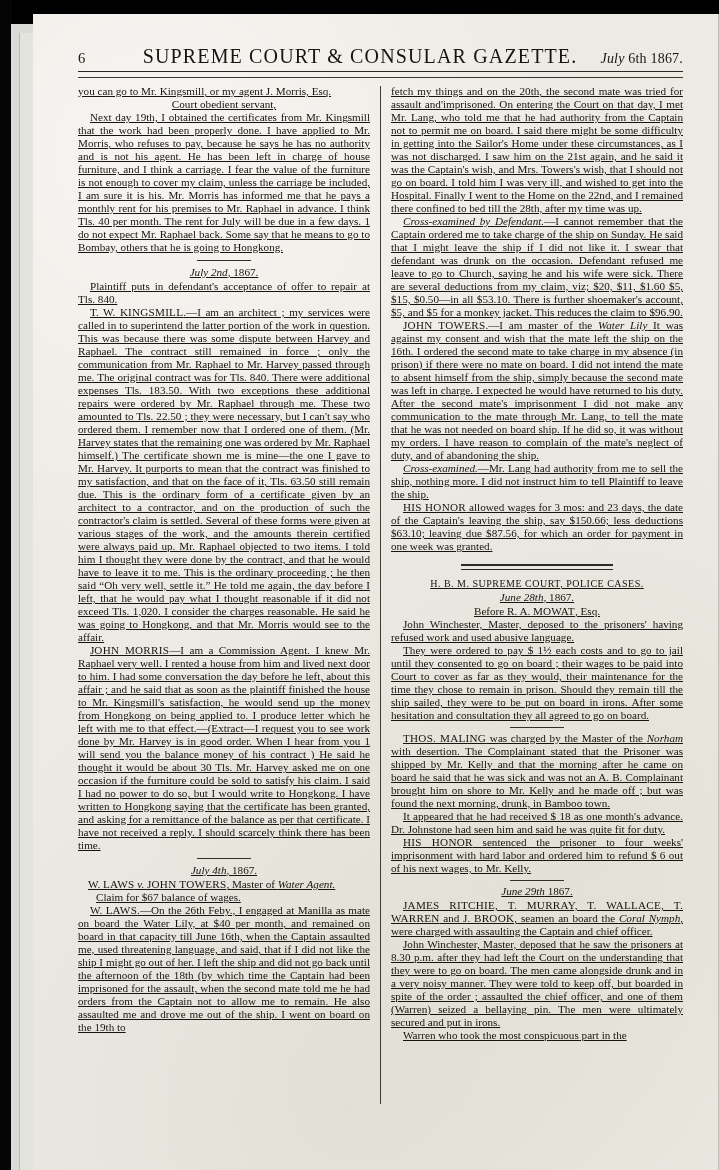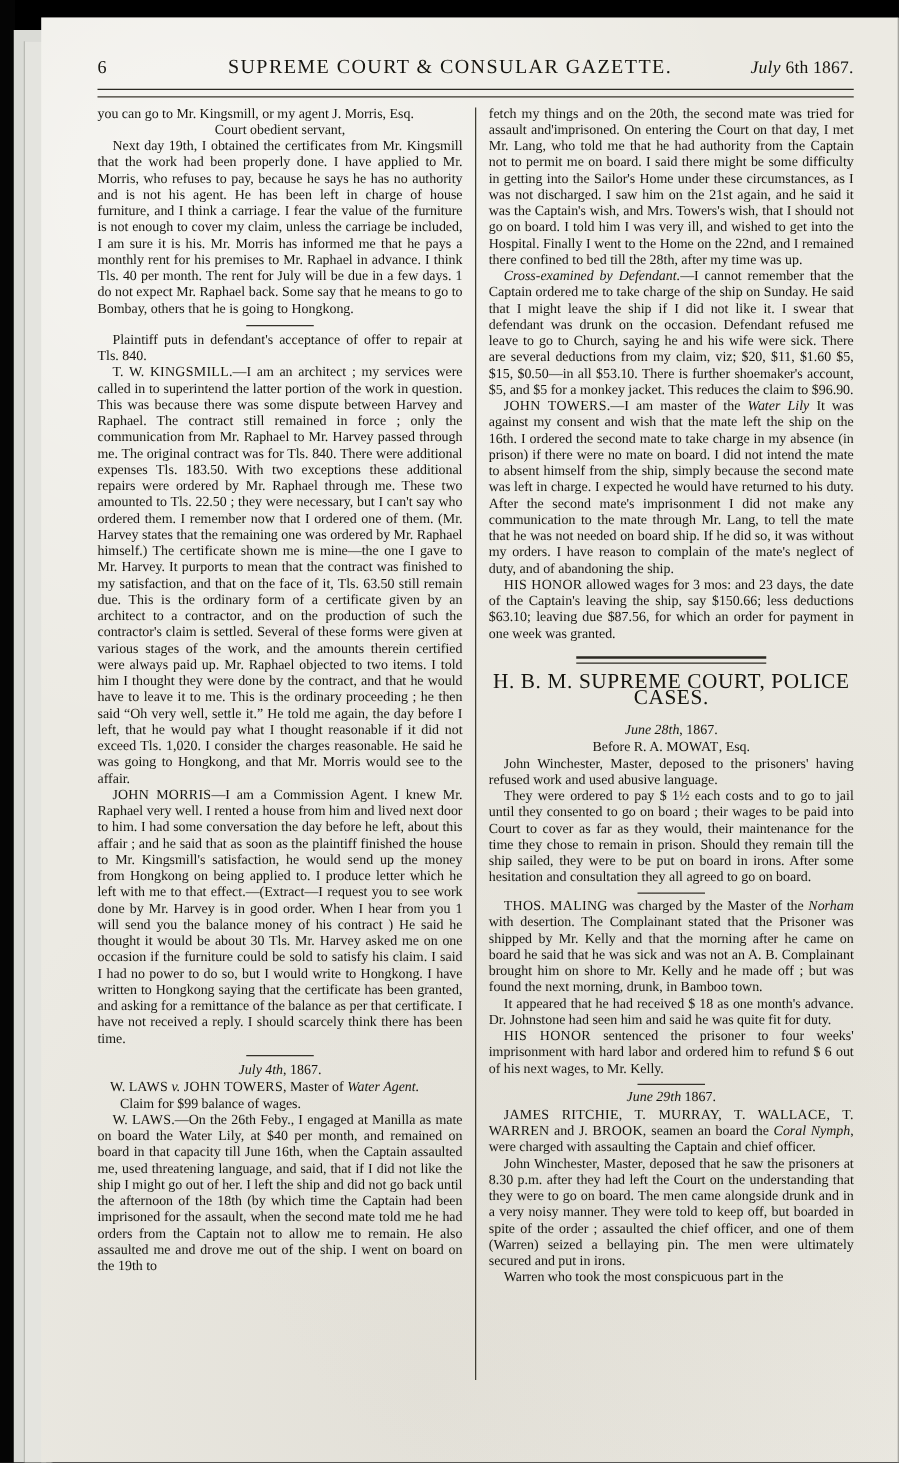--- a/index.html
+++ b/index.html
@@ -77,21 +77,21 @@
     height: 22px;
     display: flex;
     align-items: baseline;
     justify-content: space-between;
   }
   .folio {
     font-size: 14.5px;
     letter-spacing: .3px;
   }
   .mast-title {
-    font-size: 16px;
+    font-size: 20px;
     letter-spacing: 1.15px;
     white-space: nowrap;
     margin-left: 34px;
   }
   .mast-date {
     font-size: 14px;
     white-space: nowrap;
     letter-spacing: .2px;
   }
   .mast-date .ital { font-style: italic; }
@@ -112,20 +112,21 @@
     display: flex;
     height: 1055px;
   }
   .col {
     width: 292px;
     font-size: 11.15px;
     line-height: 13.0px;
     text-align: justify;
     text-justify: inter-word;
     hyphens: manual;
+    text-decoration: underline;
   }
   .col-left  { padding-right: 10px; }
   .col-rule {
     width: 1px;
     background: #3f3c33;
     margin: 1px 0 0 0;
     flex: 0 0 1px;
     align-self: stretch;
     height: 1018px;
   }
@@ -168,22 +169,22 @@
     text-align: center;
     font-style: italic;
     margin: 1px 0 1px 0;
   }
   .dateline .rom { font-style: normal; }
 
   .sechead {
     text-indent: 0;
     text-align: center;
     letter-spacing: .5px;
-    font-size: 17px;
-    margin-bottom: 14px;
+    font-size: 10px;
+    margin-bottom: 1px;
   }
   .before {
     text-indent: 0;
     text-align: center;
   }
   .casehead { text-indent: 10px; }
   .claimline { text-indent: 18px; }
 </style>
 </head>
 <body>
@@ -206,49 +207,51 @@
       <div class="columns">
 
         <div class="col col-left">
 
           <p class="noind">you can go to Mr. Kingsmill, or my agent J. Morris, Esq.</p>
           <p class="ctr">Court obedient servant,</p>
 
           <p>Next day 19th, I obtained the certificates from Mr. Kingsmill that the work had been properly done. I have applied to Mr. Morris, who refuses to pay, because he says he has no authority and is not his agent. He has been left in charge of house furniture, and I think a carriage. I fear the value of the furniture is not enough to cover my claim, unless the carriage be included, I am sure it is his. Mr. Morris has informed me that he pays a monthly rent for his premises to Mr. Raphael in advance. I think Tls. 40 per month. The rent for July will be due in a few days. 1 do not expect Mr. Raphael back. Some say that he means to go to Bombay, others that he is going to Hongkong.</p>
 
           <div class="minirule"></div>
+          <p class="dateline"><span>July 2nd</span><span class="rom">, 1867.</span></p>
 
           <p>Plaintiff puts in defendant's acceptance of offer to repair at Tls. 840.</p>
 
           <p><span>T. W. K</span><span class="sc">INGSMILL</span><span>.—I am an architect ; my services were called in to superintend the latter portion of the work in question. This was because there was some dispute between Harvey and Raphael. The contract still remained in force ; only the communication from Mr. Raphael to Mr. Harvey passed through me. The original contract was for Tls. 840. There were additional expenses Tls. 183.50. With two exceptions these additional repairs were ordered by Mr. Raphael through me. These two amounted to Tls. 22.50 ; they were necessary, but I can't say who ordered them. I remember now that I ordered one of them. (Mr. Harvey states that the remaining one was ordered by Mr. Raphael himself.) The certificate shown me is mine—the one I gave to Mr. Harvey. It purports to mean that the contract was finished to my satisfaction, and that on the face of it, Tls. 63.50 still remain due. This is the ordinary form of a certificate given by an architect to a contractor, and on the production of such the contractor's claim is settled. Several of these forms were given at various stages of the work, and the amounts therein certified were always paid up. Mr. Raphael objected to two items. I told him I thought they were done by the contract, and that he would have to leave it to me. This is the ordinary proceeding ; he then said “Oh very well, settle it.” He told me again, the day before I left, that he would pay what I thought reasonable if it did not exceed Tls. 1,020. I consider the charges reasonable. He said he was going to Hongkong, and that Mr. Morris would see to the affair.</span></p>
 
           <p><span>J</span><span class="sc">OHN MORRIS</span><span>—I am a Commission Agent. I knew Mr. Raphael very well. I rented a house from him and lived next door to him. I had some conversation the day before he left, about this affair ; and he said that as soon as the plaintiff finished the house to Mr. Kingsmill's satisfaction, he would send up the money from Hongkong on being applied to. I produce letter which he left with me to that effect.—(Extract—I request you to see work done by Mr. Harvey is in good order. When I hear from you 1 will send you the balance money of his contract ) He said he thought it would be about 30 Tls. Mr. Harvey asked me on one occasion if the furniture could be sold to satisfy his claim. I said I had no power to do so, but I would write to Hongkong. I have written to Hongkong saying that the certificate has been granted, and asking for a remittance of the balance as per that certificate. I have not received a reply. I should scarcely think there has been time.</span></p>
 
 
           <div class="minirule"></div>
           <p class="dateline"><span>July 4th</span><span class="rom">, 1867.</span></p>
 
           <p class="casehead"><span>W. L</span><span class="sc">AWS</span><span class="ital"> v. </span><span class="sc">JOHN TOWERS</span><span>, Master of </span><span class="ital">Water Agent.</span></p>
 
-          <p class="claimline">Claim for $99 balance of wages.</p>
+          <p class="claimline">Claim for $67 balance of wages.</p>
 
           <p><span>W. L</span><span class="sc">AWS</span><span>.—On the 26th Feby., I engaged at Manilla as mate on board the Water Lily, at $40 per month, and remained on board in that capacity till June 16th, when the Captain assaulted me, used threatening language, and said, that if I did not like the ship I might go out of her. I left the ship and did not go back until the afternoon of the 18th (by which time the Captain had been imprisoned for the assault, when the second mate told me he had orders from the Captain not to allow me to remain. He also assaulted me and drove me out of the ship. I went on board on the 19th to</span></p>
 
         </div>
 
         <div class="col-rule"></div>
 
         <div class="col col-right">
 
           <p class="noind">fetch my things and on the 20th, the second mate was tried for assault and'imprisoned. On entering the Court on that day, I met Mr. Lang, who told me that he had authority from the Captain not to permit me on board. I said there might be some difficulty in getting into the Sailor's Home under these circumstances, as I was not discharged. I saw him on the 21st again, and he said it was the Captain's wish, and Mrs. Towers's wish, that I should not go on board. I told him I was very ill, and wished to get into the Hospital. Finally I went to the Home on the 22nd, and I remained there confined to bed till the 28th, after my time was up.</p>
 
           <p><span class="ital">Cross-examined by Defendant.</span><span>—I cannot remember that the Captain ordered me to take charge of the ship on Sunday. He said that I might leave the ship if I did not like it. I swear that defendant was drunk on the occasion. Defendant refused me leave to go to Church, saying he and his wife were sick. There are several deductions from my claim, viz; $20, $11, $1.60 $5, $15, $0.50—in all $53.10. There is further shoemaker's account, $5, and $5 for a monkey jacket. This reduces the claim to $96.90.</span></p>
 
           <p><span class="sc">JOHN TOWERS</span><span>.—I am master of the </span><span class="ital">Water Lily</span><span> It was against my consent and wish that the mate left the ship on the 16th. I ordered the second mate to take charge in my absence (in prison) if there were no mate on board. I did not intend the mate to absent himself from the ship, simply because the second mate was left in charge. I expected he would have returned to his duty. After the second mate's imprisonment I did not make any communication to the mate through Mr. Lang, to tell the mate that he was not needed on board ship. If he did so, it was without my orders. I have reason to complain of the mate's neglect of duty, and of abandoning the ship.</span></p>
 
+          <p><span class="ital">Cross-examined.</span><span>—Mr. Lang had authority from me to sell the ship, nothing more. I did not instruct him to tell Plaintiff to leave the ship.</span></p>
 
           <p><span class="sc">HIS HONOR</span><span> allowed wages for 3 mos: and 23 days, the date of the Captain's leaving the ship, say $150.66; less deductions $63.10; leaving due $87.56, for which an order for payment in one week was granted.</span></p>
 
           <div class="sectionrule"></div>
 
           <p class="sechead">H. B. M. SUPREME COURT, POLICE CASES.</p>
           <p class="dateline"><span>June 28th</span><span class="rom">, 1867.</span></p>
           <p class="before"><span>Before R. A. M</span><span class="sc">OWAT</span><span>, Esq.</span></p>
 
 

